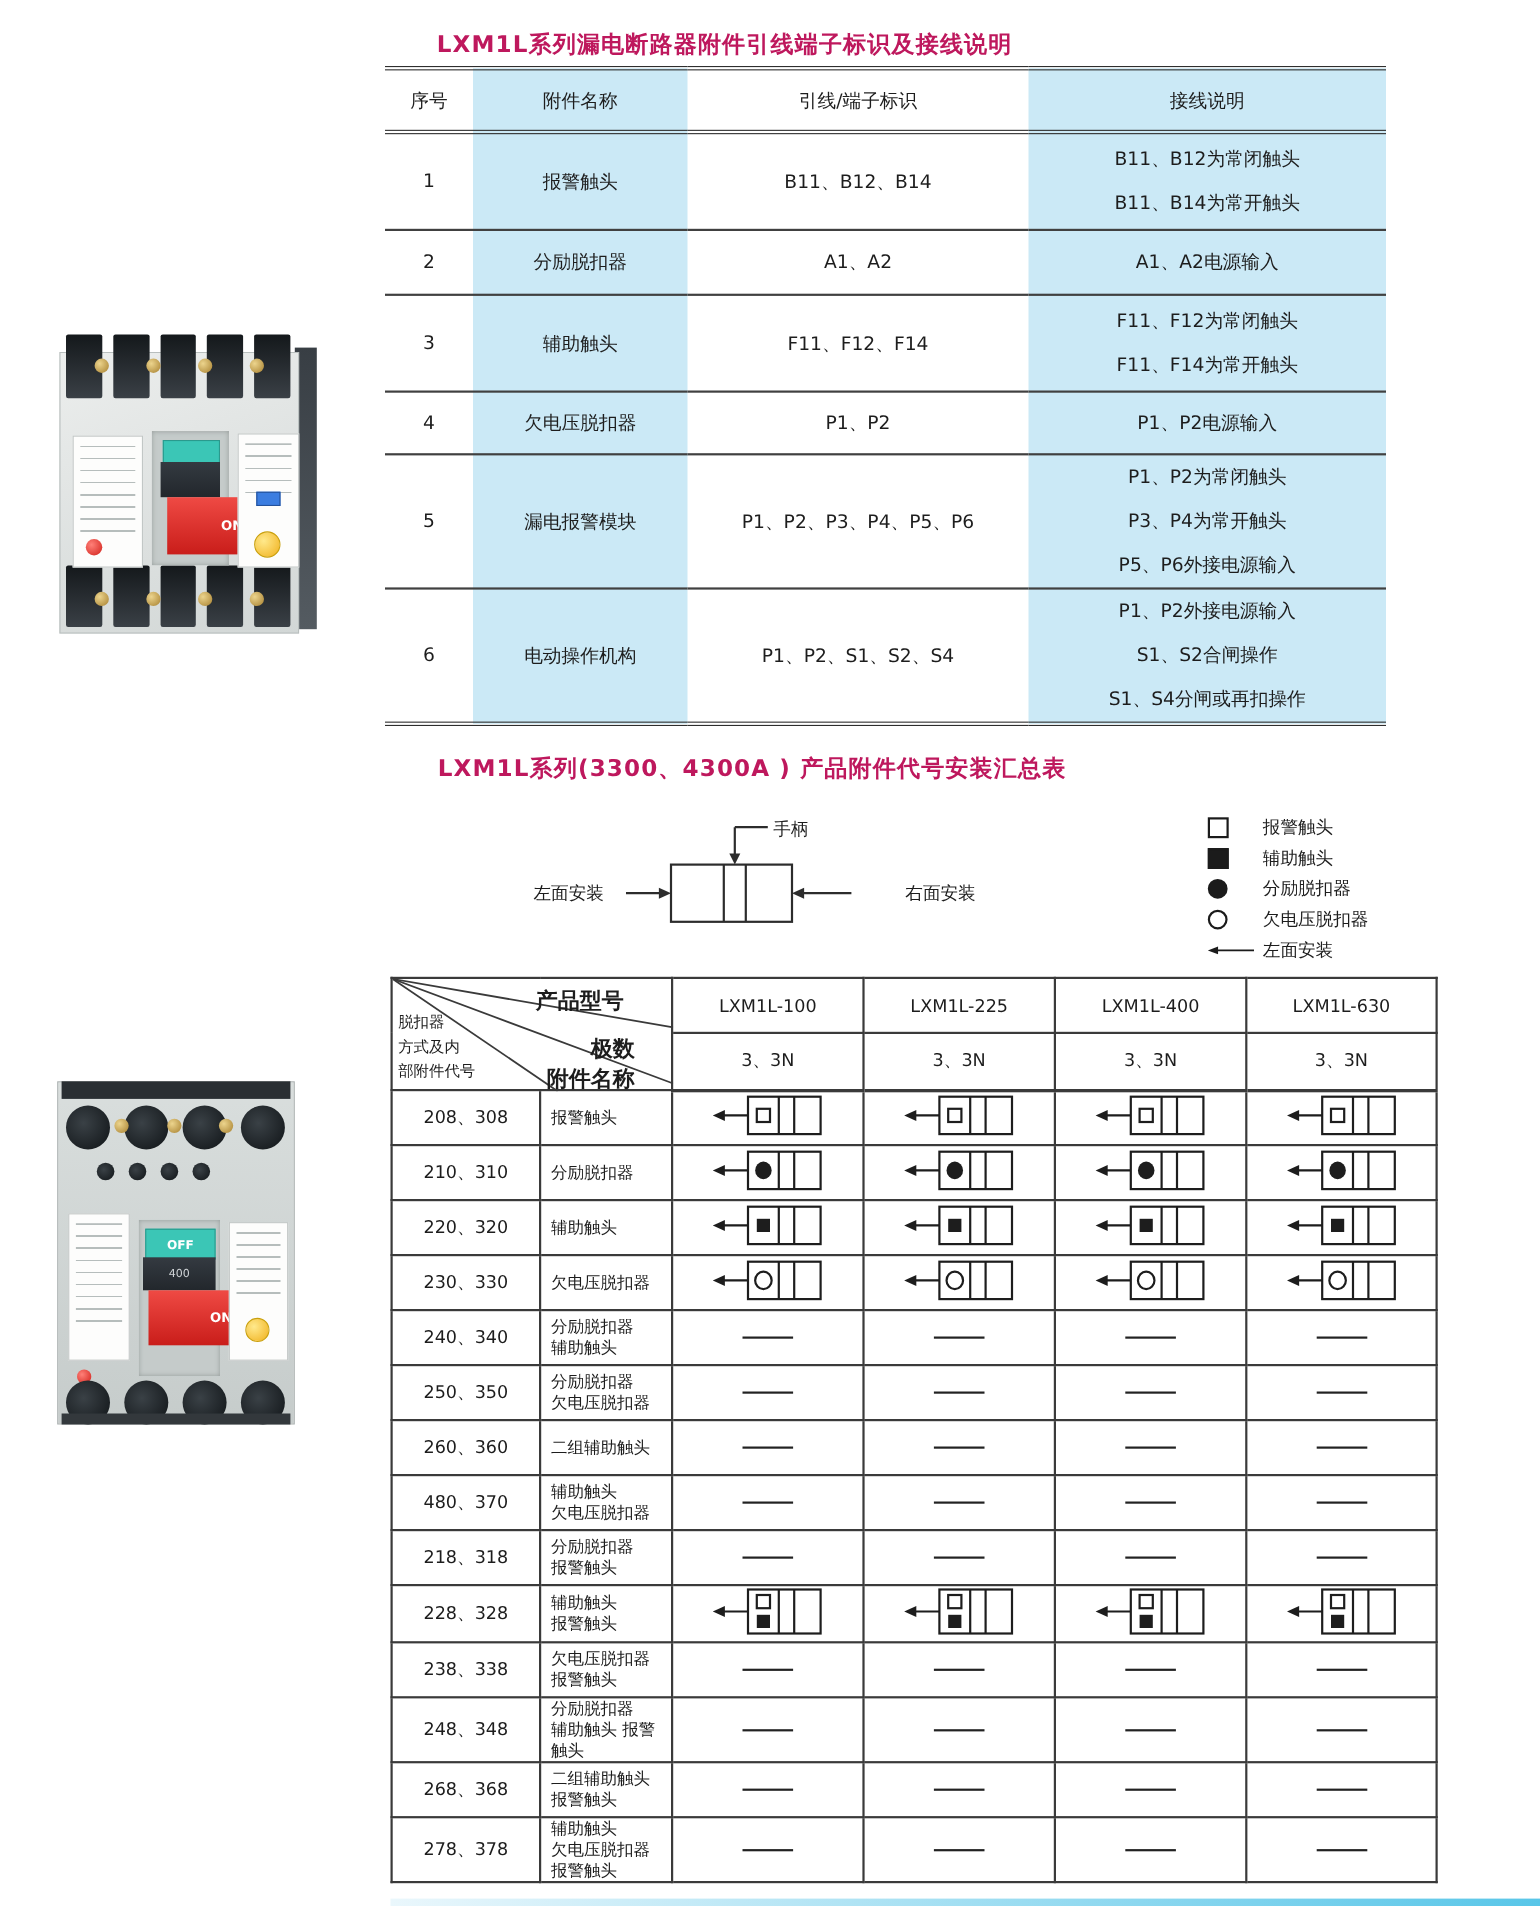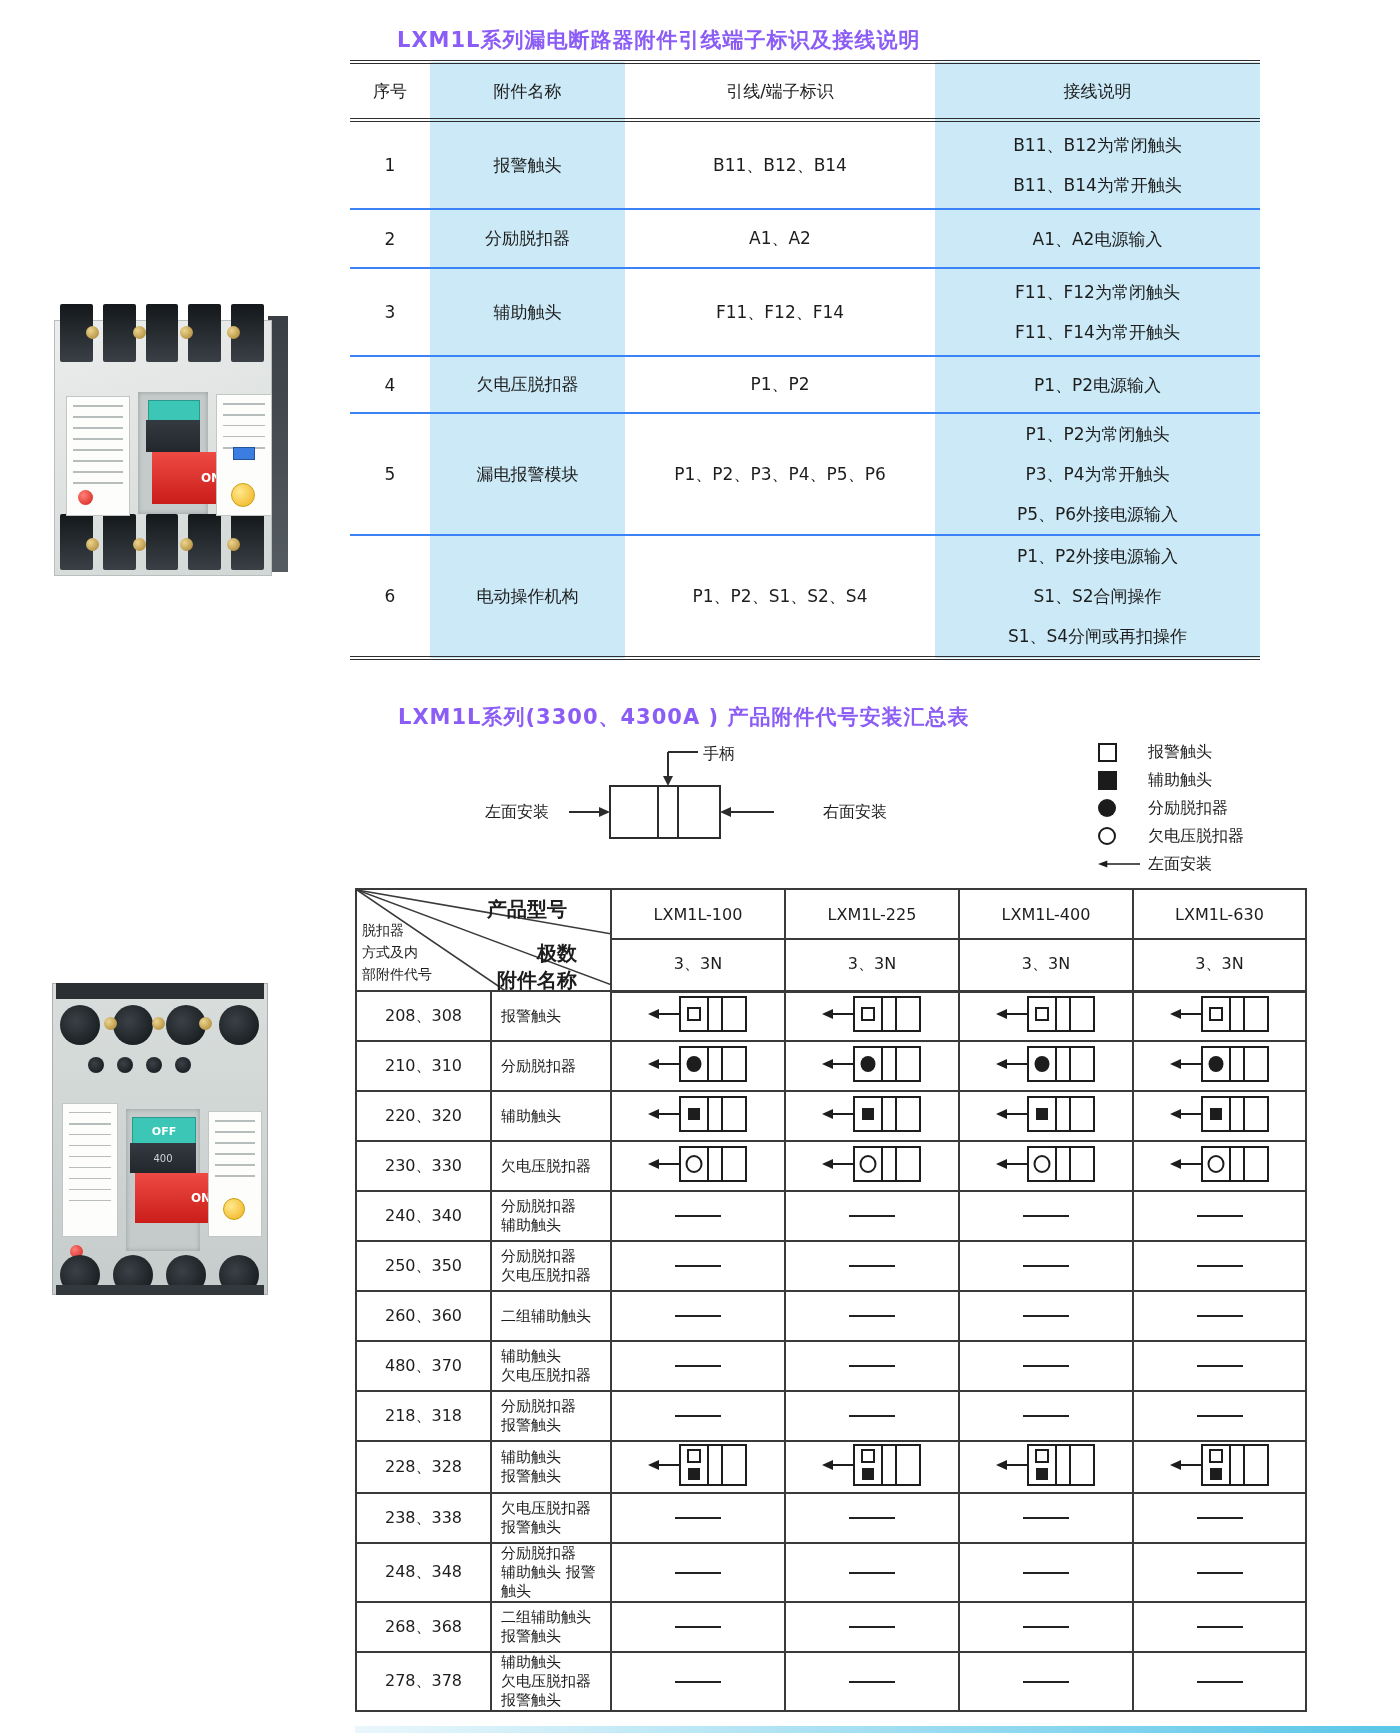--- a/index.html
+++ b/index.html
@@ -1,30 +1,30 @@
 <!DOCTYPE html>
 <html><head>
 <meta charset="utf-8">
 <style>
   html,body{margin:0;padding:0;background:#fff;}
   .page{position:relative;width:1400px;height:1733px;background:#fff;overflow:hidden;
         font-family:"DejaVu Sans","Liberation Sans",sans-serif;color:#1d1d1d;}
 
   
-  .sec-title{position:absolute;font-size:21px;font-weight:bold;letter-spacing:1px;color:#8b5cf6;white-space:nowrap;}
+  .sec-title{position:absolute;font-size:21px;font-weight:bold;letter-spacing:1px;color:#be185d;white-space:nowrap;}
   #title1{left:397px;top:26px;}
-  #title2{left:398px;top:703px;}
+  #title2{left:398px;top:684px;}
 
   
   #t1{position:absolute;left:350px;top:60px;width:910px;border-collapse:collapse;table-layout:fixed;
       border-top:4px double #2e2e2e;font-size:17px;}
   #t1 th,#t1 td{font-weight:normal;text-align:center;vertical-align:middle;padding:0;}
   #t1 thead tr{height:58px;}
   #t1 thead th{border-bottom:4px double #2e2e2e;}
-  #t1 tbody td{border-bottom:2px solid #3b82f6;}
+  #t1 tbody td{border-bottom:2px solid #404040;}
   #t1 tbody tr:last-child td{border-bottom:4px double #2e2e2e;}
   #t1 .t1-desc div, #t1 .t1-one{line-height:40px;}
   .blue{background:#cbe9f6;}
 
   
   #hdiag{position:absolute;left:485px;top:740px;width:430px;height:110px;}
   #hdiag .dlabel{position:absolute;font-size:16px;color:#1d1d1d;white-space:nowrap;}
   #hdiag svg{position:absolute;left:84px;top:0;}
 
   

